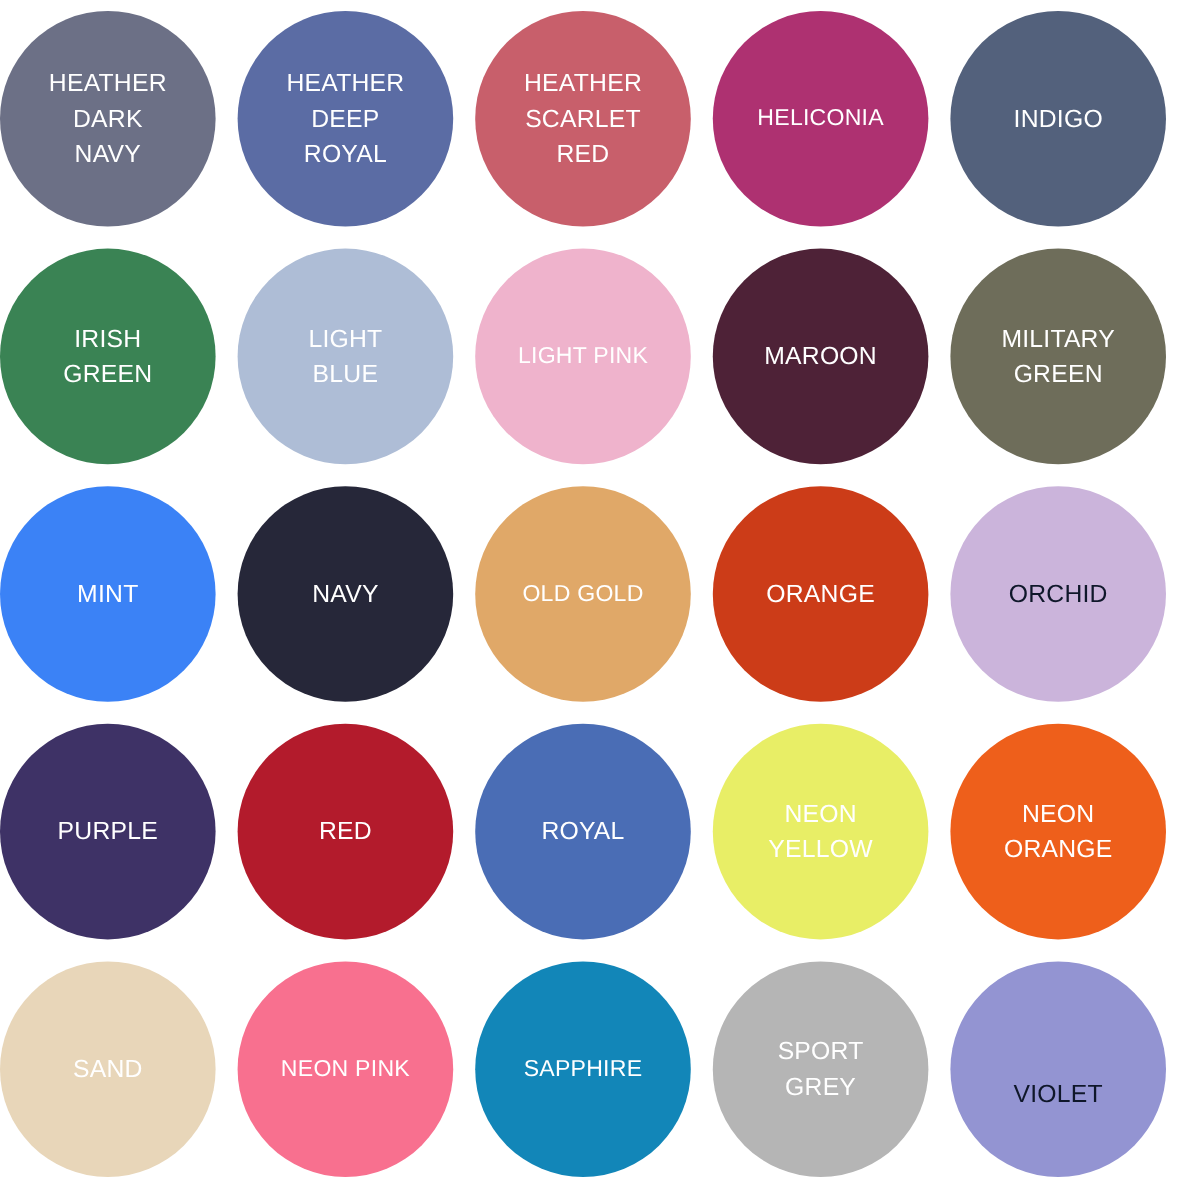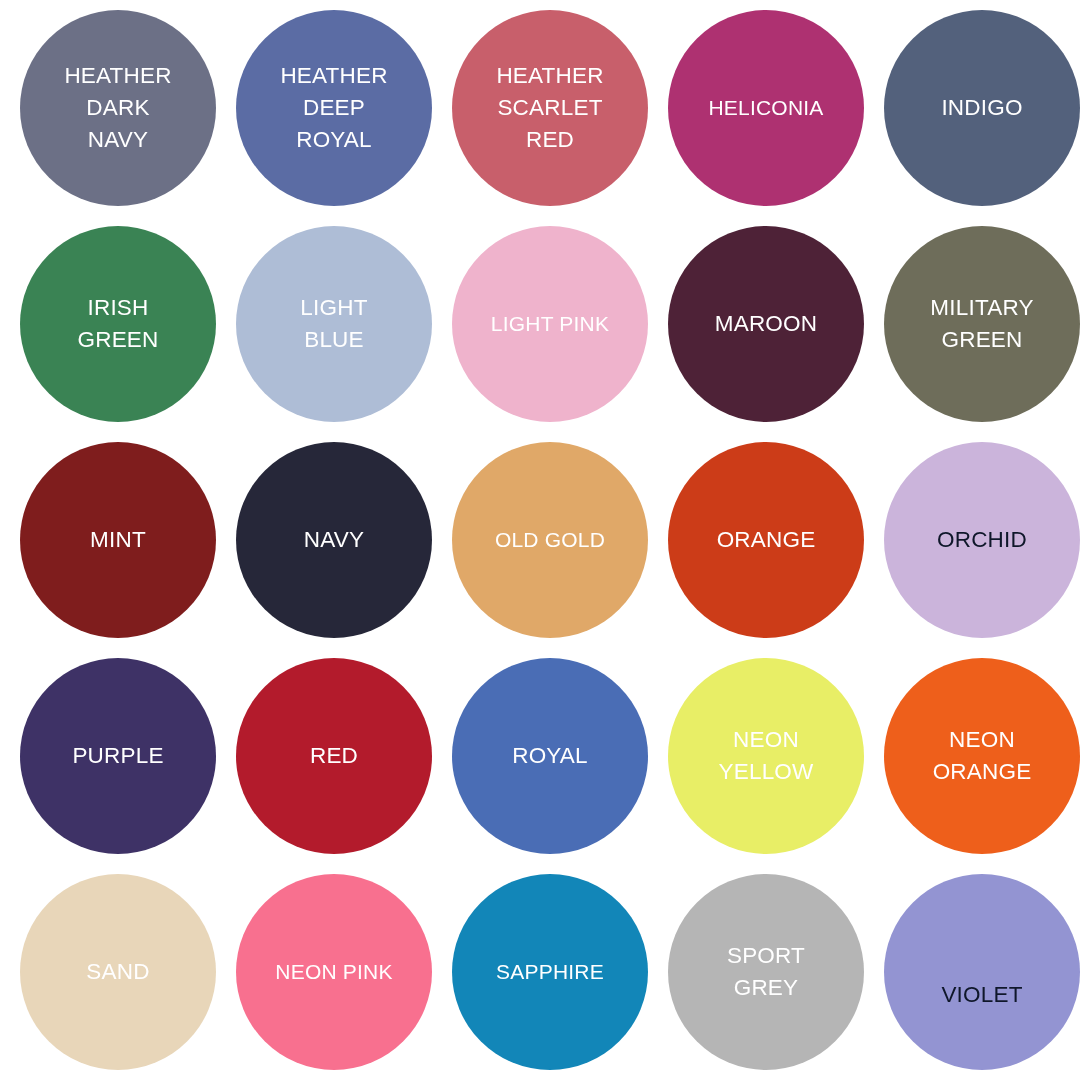--- a/index.html
+++ b/index.html
@@ -19,21 +19,21 @@
     height: 1080px;
     display: grid;
     grid-template-columns: repeat(5, 1fr);
     grid-template-rows: repeat(5, 1fr);
     box-sizing: border-box;
   }
   .swatch-cell {
     position: relative;
     display: flex;
     align-items: center;
-    justify-content: flex-end;
+    justify-content: flex-start;
     box-sizing: border-box;
   }
   .swatch-circle {
     width: 196px;
     height: 196px;
     border-radius: 50%;
     display: flex;
     align-items: center;
     justify-content: center;
     box-sizing: border-box;
@@ -113,21 +113,21 @@
         <span class="swatch-label" style="color: rgb(255, 255, 255);">MAROON</span>
       </div>
     </div>
     <div class="swatch-cell">
       <div class="swatch-circle" style="background-color: rgb(110, 109, 90);">
         <span class="swatch-label" style="color: rgb(255, 255, 255);">MILITARY
 GREEN</span>
       </div>
     </div>
     <div class="swatch-cell">
-      <div class="swatch-circle" style="background-color: #7f1d1d;">
+      <div class="swatch-circle" style="background-color: #3b82f6;">
         <span class="swatch-label" style="color: rgb(255, 255, 255);">MINT</span>
       </div>
     </div>
     <div class="swatch-cell">
       <div class="swatch-circle" style="background-color: rgb(38, 39, 57);">
         <span class="swatch-label" style="color: rgb(255, 255, 255);">NAVY</span>
       </div>
     </div>
     <div class="swatch-cell">
       <div class="swatch-circle" style="background-color: rgb(224, 168, 104);">

